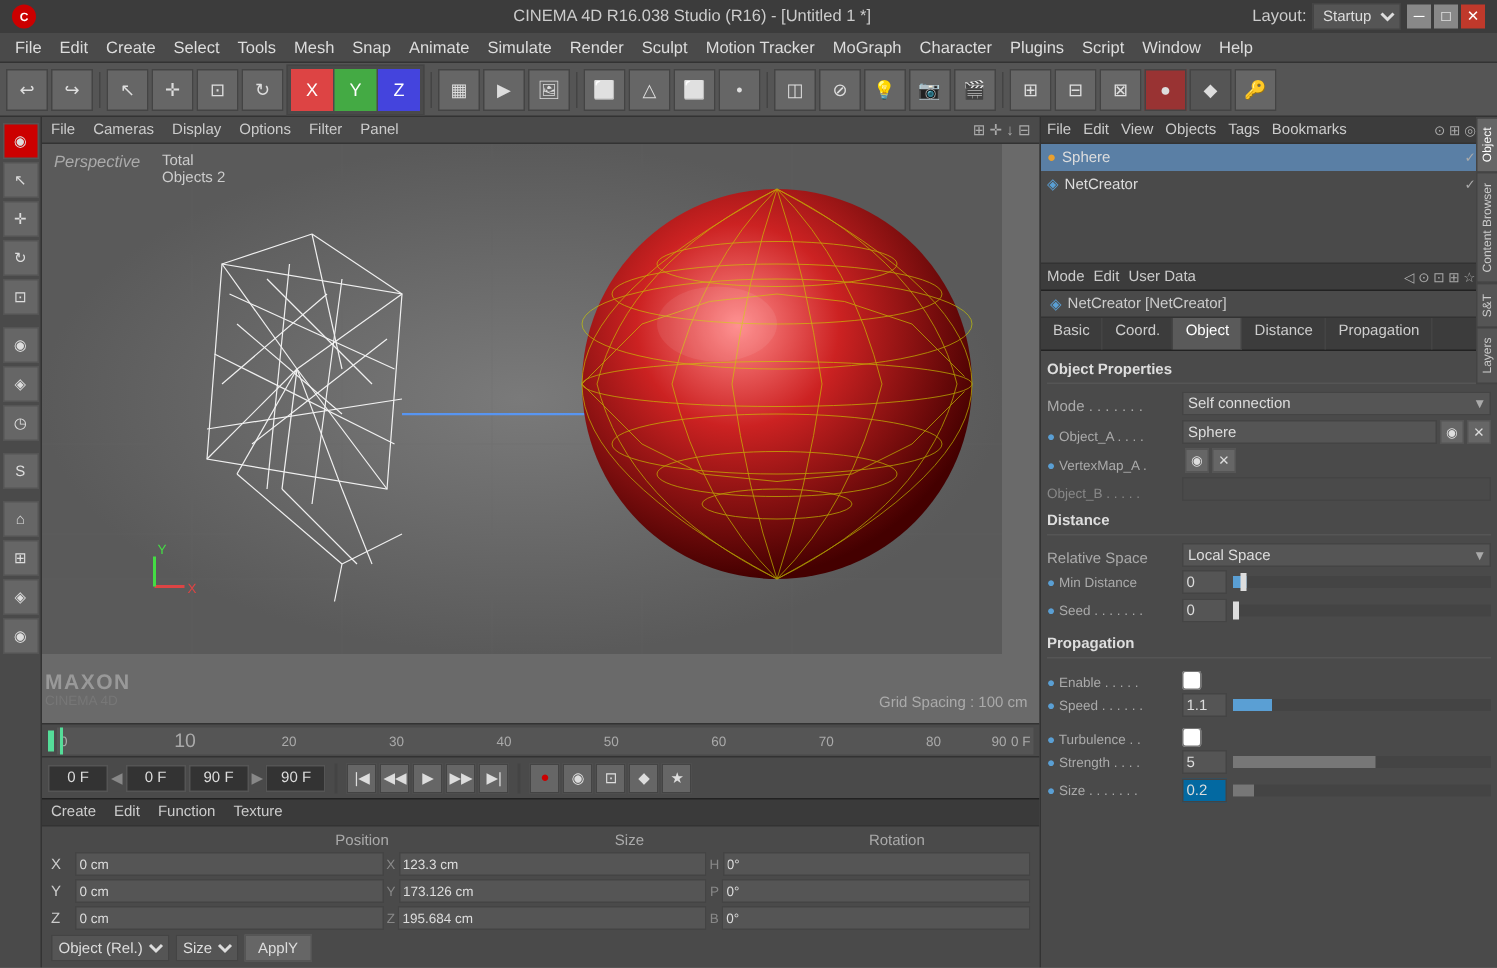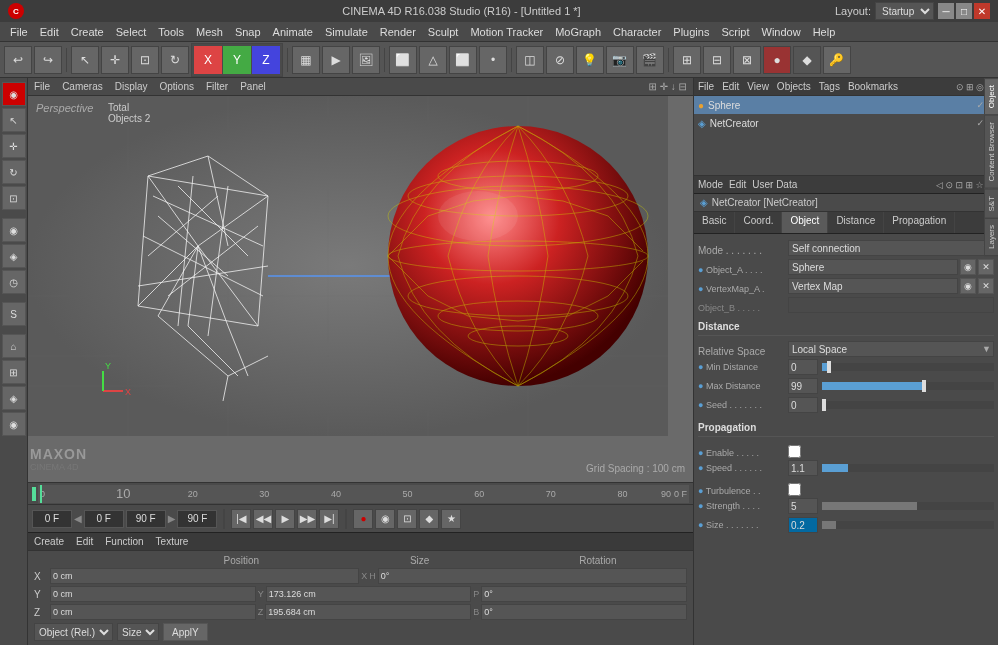--- a/index.html
+++ b/index.html
@@ -773,20 +773,21 @@
         <div style="width:20px;"></div>
         <div class="coord-hdr">Position</div>
         <div class="coord-hdr">Size</div>
         <div class="coord-hdr">Rotation</div>
       </div>
 
       <div class="cg-cell" style="display:flex;align-items:center;gap:2px;margin-bottom:2px;">
         <span class="cg-label">X</span>
         <input class="cg-input" value="0 cm" style="width: 70px;">
         <span style="color:#888;font-size:9px;">X</span>
+        <input class="cg-input" value="123.3 cm" style="width: 70px;">
         <span style="color:#888;font-size:9px;">H</span>
         <input class="cg-input" value="0°" style="width: 50px;">
       </div>
 
       <div class="cg-cell" style="display:flex;align-items:center;gap:2px;margin-bottom:2px;">
         <span class="cg-label">Y</span>
         <input class="cg-input" value="0 cm" style="width: 70px;">
         <span style="color:#888;font-size:9px;">Y</span>
         <input class="cg-input" value="173.126 cm" style="width: 70px;">
         <span style="color:#888;font-size:9px;">P</span>
@@ -860,20 +861,21 @@
       <div id="attr-tabs">
         <div class="attr-tab">Basic</div>
         <div class="attr-tab">Coord.</div>
         <div class="attr-tab active">Object</div>
         <div class="attr-tab">Distance</div>
         <div class="attr-tab">Propagation</div>
       </div>
 
       <div id="properties">
 
+        <div class="prop-section-title">Object Properties</div>
 
         <div class="prop-row">
           <span class="prop-label">Mode . . . . . . .</span>
           <div class="prop-value" style="position:relative;">
             <span>Self connection</span>
             <span style="position:absolute;right:2px;font-size:9px;color:#aaa;">▼</span>
           </div>
         </div>
 
         <div class="prop-row">
@@ -884,23 +886,20 @@
             <span>Sphere</span>
           </div>
           <div class="prop-icon">◉</div>
           <div class="prop-icon">✕</div>
         </div>
 
         <div class="prop-row">
           <span class="prop-label" style="font-size:9px;">
             <span style="color:#5a9fd4;">●</span> VertexMap_A .
           </span>
-          <div class="prop-value">
-            <span>Vertex Map</span>
-          </div>
           <div class="prop-icon">◉</div>
           <div class="prop-icon">✕</div>
         </div>
 
         <div class="prop-row">
           <span class="prop-label" style="font-size:9px;color:#888;">Object_B . . . . .</span>
           <div class="prop-value" style="background:#4a4a4a;"></div>
         </div>
 
 
@@ -922,32 +921,20 @@
           </span>
           <div style="width:30px;height:16px;background:#555;border:1px solid #444;display:flex;align-items:center;padding:0 2px;">
             <span style="font-size:10px;color:#ddd;">0</span>
           </div>
           <div class="slider-bar">
             <div class="slider-fill" style="width:5%;background:#5a9fd4;"></div>
             <div class="slider-handle" style="left:3%;background:#ddd;"></div>
           </div>
         </div>
 
-        <div class="prop-slider-row">
-          <span class="prop-label" style="font-size:9px;">
-            <span style="color:#5a9fd4;">●</span> Max Distance
-          </span>
-          <div style="width:30px;height:16px;background:#555;border:1px solid #444;display:flex;align-items:center;padding:0 2px;">
-            <span style="font-size:10px;color:#ddd;">99</span>
-          </div>
-          <div class="slider-bar">
-            <div class="slider-fill" style="width:60%;background:#5a9fd4;"></div>
-            <div class="slider-handle" style="left:58%;background:#ddd;"></div>
-          </div>
-        </div>
 
 
         <div class="prop-slider-row">
           <span class="prop-label" style="font-size:9px;">
             <span style="color:#5a9fd4;">●</span> Seed . . . . . . .
           </span>
           <div style="width:30px;height:16px;background:#555;border:1px solid #444;display:flex;align-items:center;padding:0 2px;">
             <span style="font-size:10px;color:#ddd;">0</span>
           </div>
           <div class="slider-bar">

